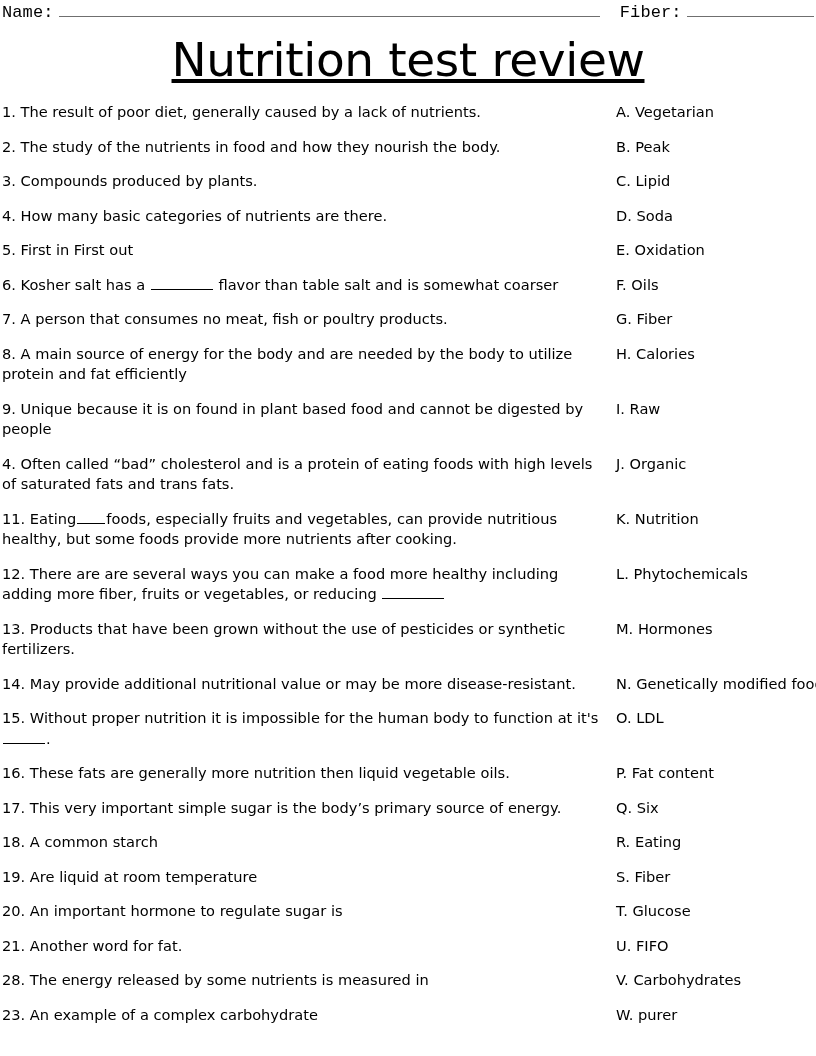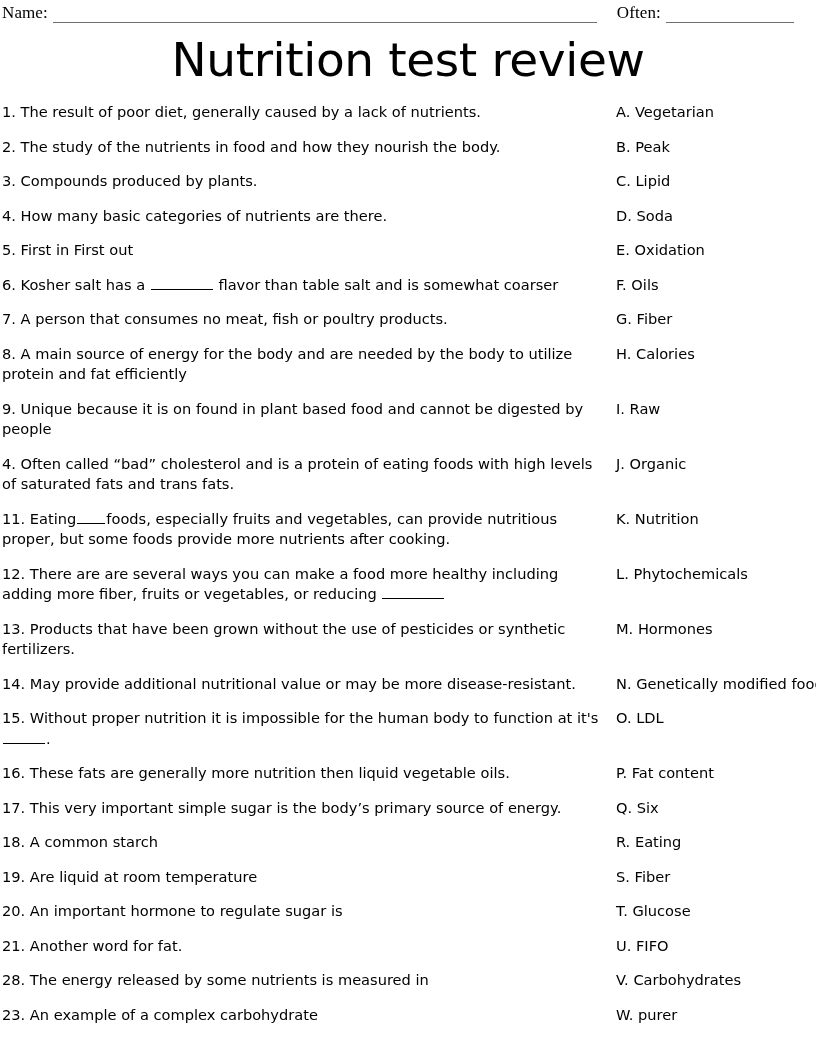--- a/index.html
+++ b/index.html
@@ -22,22 +22,22 @@
     height: 1056px;
     box-sizing: border-box;
     padding: 0 2px 0 2px;
     position: relative;
     overflow: hidden;
   }
 
   
   .header-row {
     display: flex;
-    align-items: flex-end;
-    font-family: Liberation Serif, serif;
+    align-items: flex-start;
+    font-family: Liberation Mono, monospace;
     font-size: 17px;
     line-height: 20px;
     padding-top: 3px;
     white-space: nowrap;
   }
   .hdr-label {
     font-size: 17px;
     letter-spacing: 0.1px;
   }
   .rule {
@@ -53,20 +53,21 @@
   
   .title {
     text-align: center;
     font-family: "DejaVu Sans", sans-serif;
     font-weight: 400;
     font-size: 47px;
     line-height: 56px;
     letter-spacing: -0.4px;
     margin: 9px 0 0 0;
     padding: 0;
+    text-decoration: underline;
   }
 
   
   .match-table {
     width: 100%;
     border-collapse: collapse;
     margin-top: 14px;
     table-layout: fixed;
   }
   .match-table tr {
@@ -100,21 +101,21 @@
 </style>
 </head>
 <body>
 
 <div class="page">
 
   <div class="header-row">
     <span class="hdr-label">Name:</span>
     <span class="rule rule-name"></span>
     <span class="hdr-gap"></span>
-    <span class="hdr-label">Often:</span>
+    <span class="hdr-label">Fiber:</span>
     <span class="rule rule-date"></span>
   </div>
 
   <h1 class="title">Nutrition test review</h1>
 
   <table class="match-table">
     <tbody>
         <tr>
           <td class="q-cell"><span>1.</span> <span>The result of poor diet, generally caused by a lack of nutrients.</span></td>
           <td class="a-cell"><span>A.</span> <span>Vegetarian</span></td>
@@ -149,21 +150,21 @@
         </tr>
         <tr>
           <td class="q-cell"><span>9.</span> <span>Unique because it is on found in plant based food and cannot be digested by people</span></td>
           <td class="a-cell"><span>I.</span> <span>Raw</span></td>
         </tr>
         <tr>
           <td class="q-cell"><span>4.</span> <span>Often called “bad” cholesterol and is a protein of eating foods with high levels of saturated fats and trans fats.</span></td>
           <td class="a-cell"><span>J.</span> <span>Organic</span></td>
         </tr>
         <tr>
-          <td class="q-cell"><span>11.</span> <span>Eating</span><span class="blank blank-3"></span><span>foods, especially fruits and vegetables, can provide nutritious proper, but some foods provide more nutrients after cooking.</span></td>
+          <td class="q-cell"><span>11.</span> <span>Eating</span><span class="blank blank-3"></span><span>foods, especially fruits and vegetables, can provide nutritious healthy, but some foods provide more nutrients after cooking.</span></td>
           <td class="a-cell"><span>K.</span> <span>Nutrition</span></td>
         </tr>
         <tr>
           <td class="q-cell"><span>12.</span> <span>There are are several ways you can make a food more healthy including adding more fiber, fruits or vegetables, or reducing</span> <span class="blank blank-8"></span></td>
           <td class="a-cell"><span>L.</span> <span>Phytochemicals</span></td>
         </tr>
         <tr>
           <td class="q-cell"><span>13.</span> <span>Products that have been grown without the use of pesticides or synthetic fertilizers.</span></td>
           <td class="a-cell"><span>M.</span> <span>Hormones</span></td>
         </tr>

